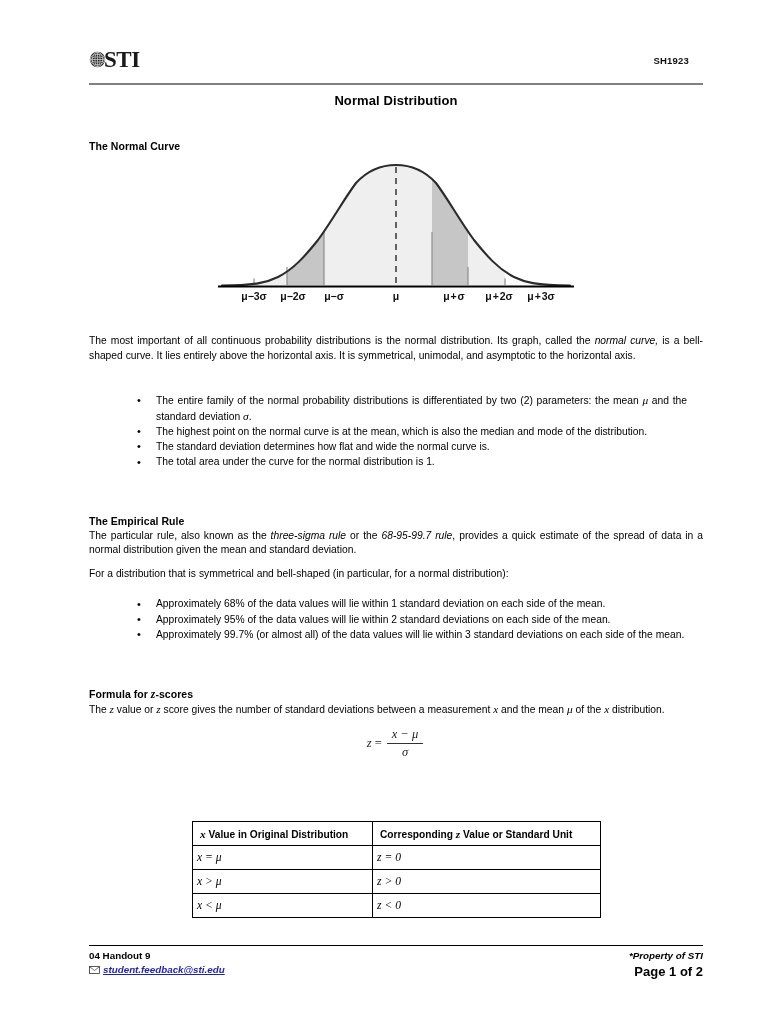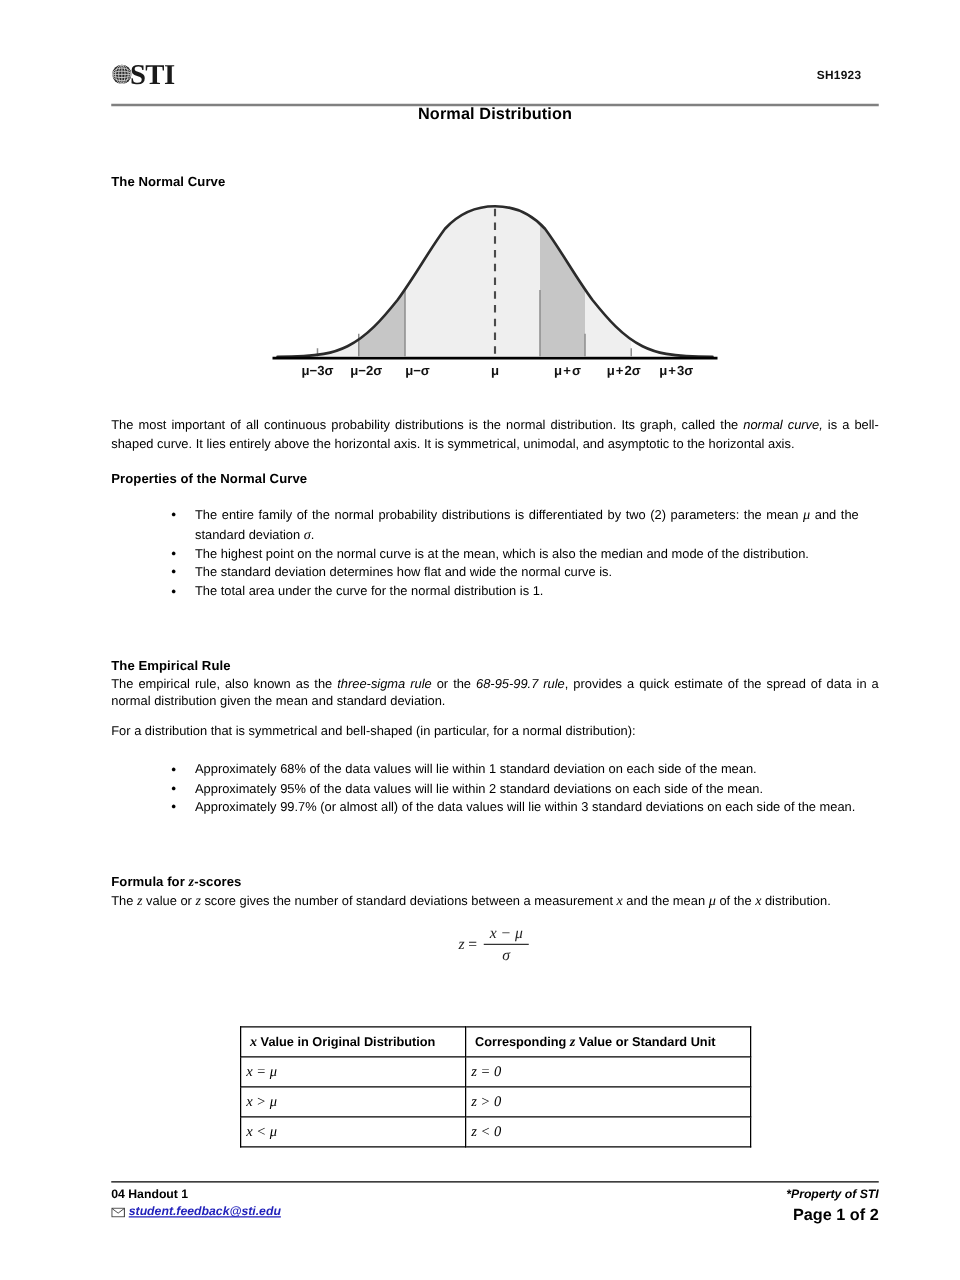--- a/index.html
+++ b/index.html
@@ -72,21 +72,21 @@
     top: 83px;
     width: 614px;
     height: 2px;
     background: #808080;
   }
 
   
   .doc-title {
     position: absolute;
     left: 89px;
-    top: 83px;
+    top: 93px;
     width: 614px;
     text-align: center;
     font-size: 13px;
     font-weight: bold;
     letter-spacing: 0.1px;
   }
 
   
   .content {
     position: absolute;
@@ -391,34 +391,33 @@
   <div class="content">
 
     <h2 class="section">The Normal Curve</h2>
 
     <div style="height:180px"></div>
 
     <p class="body-text"><span>The most important of all continuous probability distributions is the normal distribution. Its graph, called the </span><span class="i">normal curve,</span><span> is a bell-shaped curve. It lies entirely above the horizontal axis. It is symmetrical, unimodal, and asymptotic to the horizontal axis.</span></p>
 
     <div class="spacer-md"></div>
 
-    <h2 class="section">Properties of the Normal Curve</h2>
 
     <ul class="bullets">
       <li><span>The entire family of the normal probability distributions is differentiated by two (2) parameters: the mean </span><span class="gk">μ</span><span> and the standard deviation </span><span class="gk">σ</span><span>.</span></li>
       <li>The highest point on the normal curve is at the mean, which is also the median and mode of the distribution.</li>
       <li>The standard deviation determines how flat and wide the normal curve is.</li>
       <li>The total area under the curve for the normal distribution is 1.</li>
     </ul>
 
     <div style="height:29px"></div>
 
     <h2 class="section">The Empirical Rule</h2>
 
-    <p class="body-text"><span>The empirical rule, also known as the </span><span class="i">three-sigma rule</span><span> or the </span><span class="i">68-95-99.7 rule</span><span>, provides a quick estimate of the spread of data in a normal distribution given the mean and standard deviation.</span></p>
+    <p class="body-text"><span>The particular rule, also known as the </span><span class="i">three-sigma rule</span><span> or the </span><span class="i">68-95-99.7 rule</span><span>, provides a quick estimate of the spread of data in a normal distribution given the mean and standard deviation.</span></p>
 
     <div class="spacer-sm"></div>
 
     <p class="body-text">For a distribution that is symmetrical and bell-shaped (in particular, for a normal distribution):</p>
 
     <ul class="bullets">
       <li>Approximately 68% of the data values will lie within 1 standard deviation on each side of the mean.</li>
       <li>Approximately 95% of the data values will lie within 2 standard deviations on each side of the mean.</li>
       <li>Approximately 99.7% (or almost all) of the data values will lie within 3 standard deviations on each side of the mean.</li>
     </ul>
@@ -463,21 +462,21 @@
           <td>x &lt; μ</td>
           <td>z &lt; 0</td>
         </tr>
       </tbody>
     </table>
   </div>
 
   <div class="footer-rule"></div>
   <div class="footer">
     <div class="footer-left">
-      <span class="f-handout">04 Handout 1</span>
+      <span class="f-handout">04 Handout 9</span>
       <span class="f-mail-row">
         <svg class="env-icon" width="11" height="8" viewBox="0 0 22 16">
           <rect x="1" y="1" width="20" height="14" fill="#ffffff" stroke="#333" stroke-width="1.6"></rect>
           <path d="M1.5,1.8 L11,9 L20.5,1.8" fill="none" stroke="#333" stroke-width="1.4"></path>
         </svg>
         <a class="f-email" href="#">student.feedback@sti.edu</a>
       </span>
     </div>
     <div class="footer-right">
       <span class="f-prop">*Property of STI</span>

